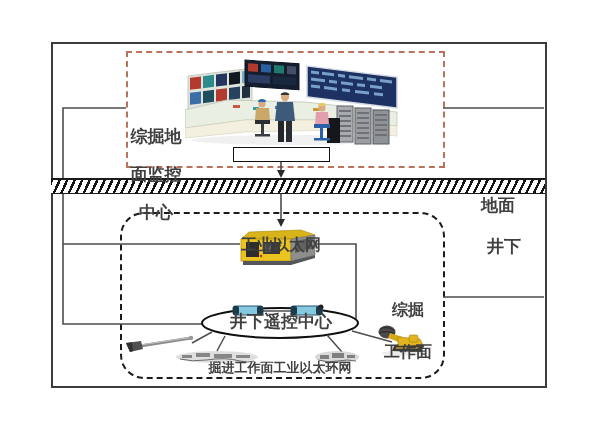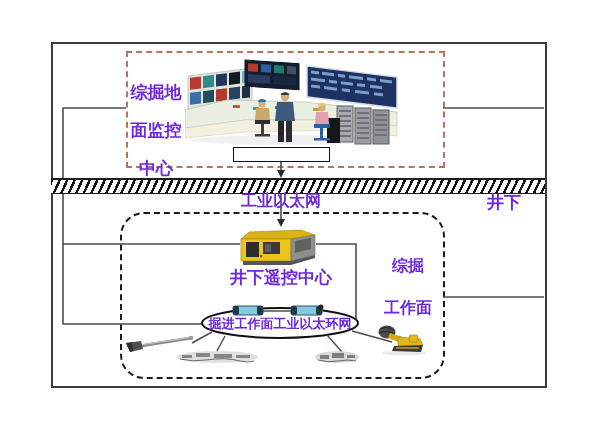--- a/index.html
+++ b/index.html
@@ -30,22 +30,22 @@
   }
   
   #ground-hatch{
     left:51px;top:178px;width:494px;height:13px;
     border-top:2px solid #1a1a1a;border-bottom:1px solid #1a1a1a;
     background:
       repeating-linear-gradient(115deg,#141414 0px,#141414 2.4px,#ffffff 2.4px,#ffffff 6.8px);
   }
   
   .lbl{
-    position:absolute;color:#6d28d9;font-weight:600;text-align:center;
-    font-family:Liberation Serif, serif;white-space:pre-line;
+    position:absolute;color:#404040;font-weight:600;text-align:center;
+    font-family:Liberation Serif, serif;white-space:pre-line;margin-top:44px;
   }
   #surface-center-label{left:123px;top:83px;width:66px;font-size:17px;line-height:19px;}
   #ground-label{left:466px;top:150px;width:64px;font-size:17px;}
   #ethernet-label{left:221px;top:191px;width:120px;font-size:16px;}
   #underground-label{left:472px;top:191px;width:64px;font-size:17px;}
   #remote-center-label{left:220px;top:266px;width:122px;font-size:17px;}
   #working-face-label{left:376px;top:255px;width:64px;font-size:16px;line-height:21px;}
   #ring-label{left:205px;top:315px;width:150px;font-size:13px;font-weight:700;}
   svg{display:block;}
   #connector-layer{left:0;top:0;}
@@ -255,20 +255,21 @@
     <polygon points="22,13 44,15 47,21 41,26 22,22" fill="#e3b41e" stroke="#a07f10" stroke-width="0.6"></polygon>
     <rect x="33" y="11" width="9" height="7" rx="2" fill="#e3b41e" stroke="#a07f10" stroke-width="0.6"></rect>
     <polygon points="18,22 47,21 45,28 16,27" fill="#3a3a3a"></polygon>
     <rect x="20" y="23" width="23" height="2" fill="#e3b41e" opacity="0.6"></rect>
   </svg>
 
   <div class="lbl" id="surface-center-label"><span>综掘地</span><br>
     <span>面监控</span><br>
     <span>中心</span></div>
 
+  <div class="lbl" id="ground-label">地面</div>
 
   <div class="lbl" id="ethernet-label">工业以太网</div>
 
   <div class="lbl" id="underground-label">井下</div>
 
   <div class="lbl" id="remote-center-label">井下遥控中心</div>
 
   <div class="lbl" id="working-face-label"><span>综掘</span><br>
     <span>工作面</span></div>
 

